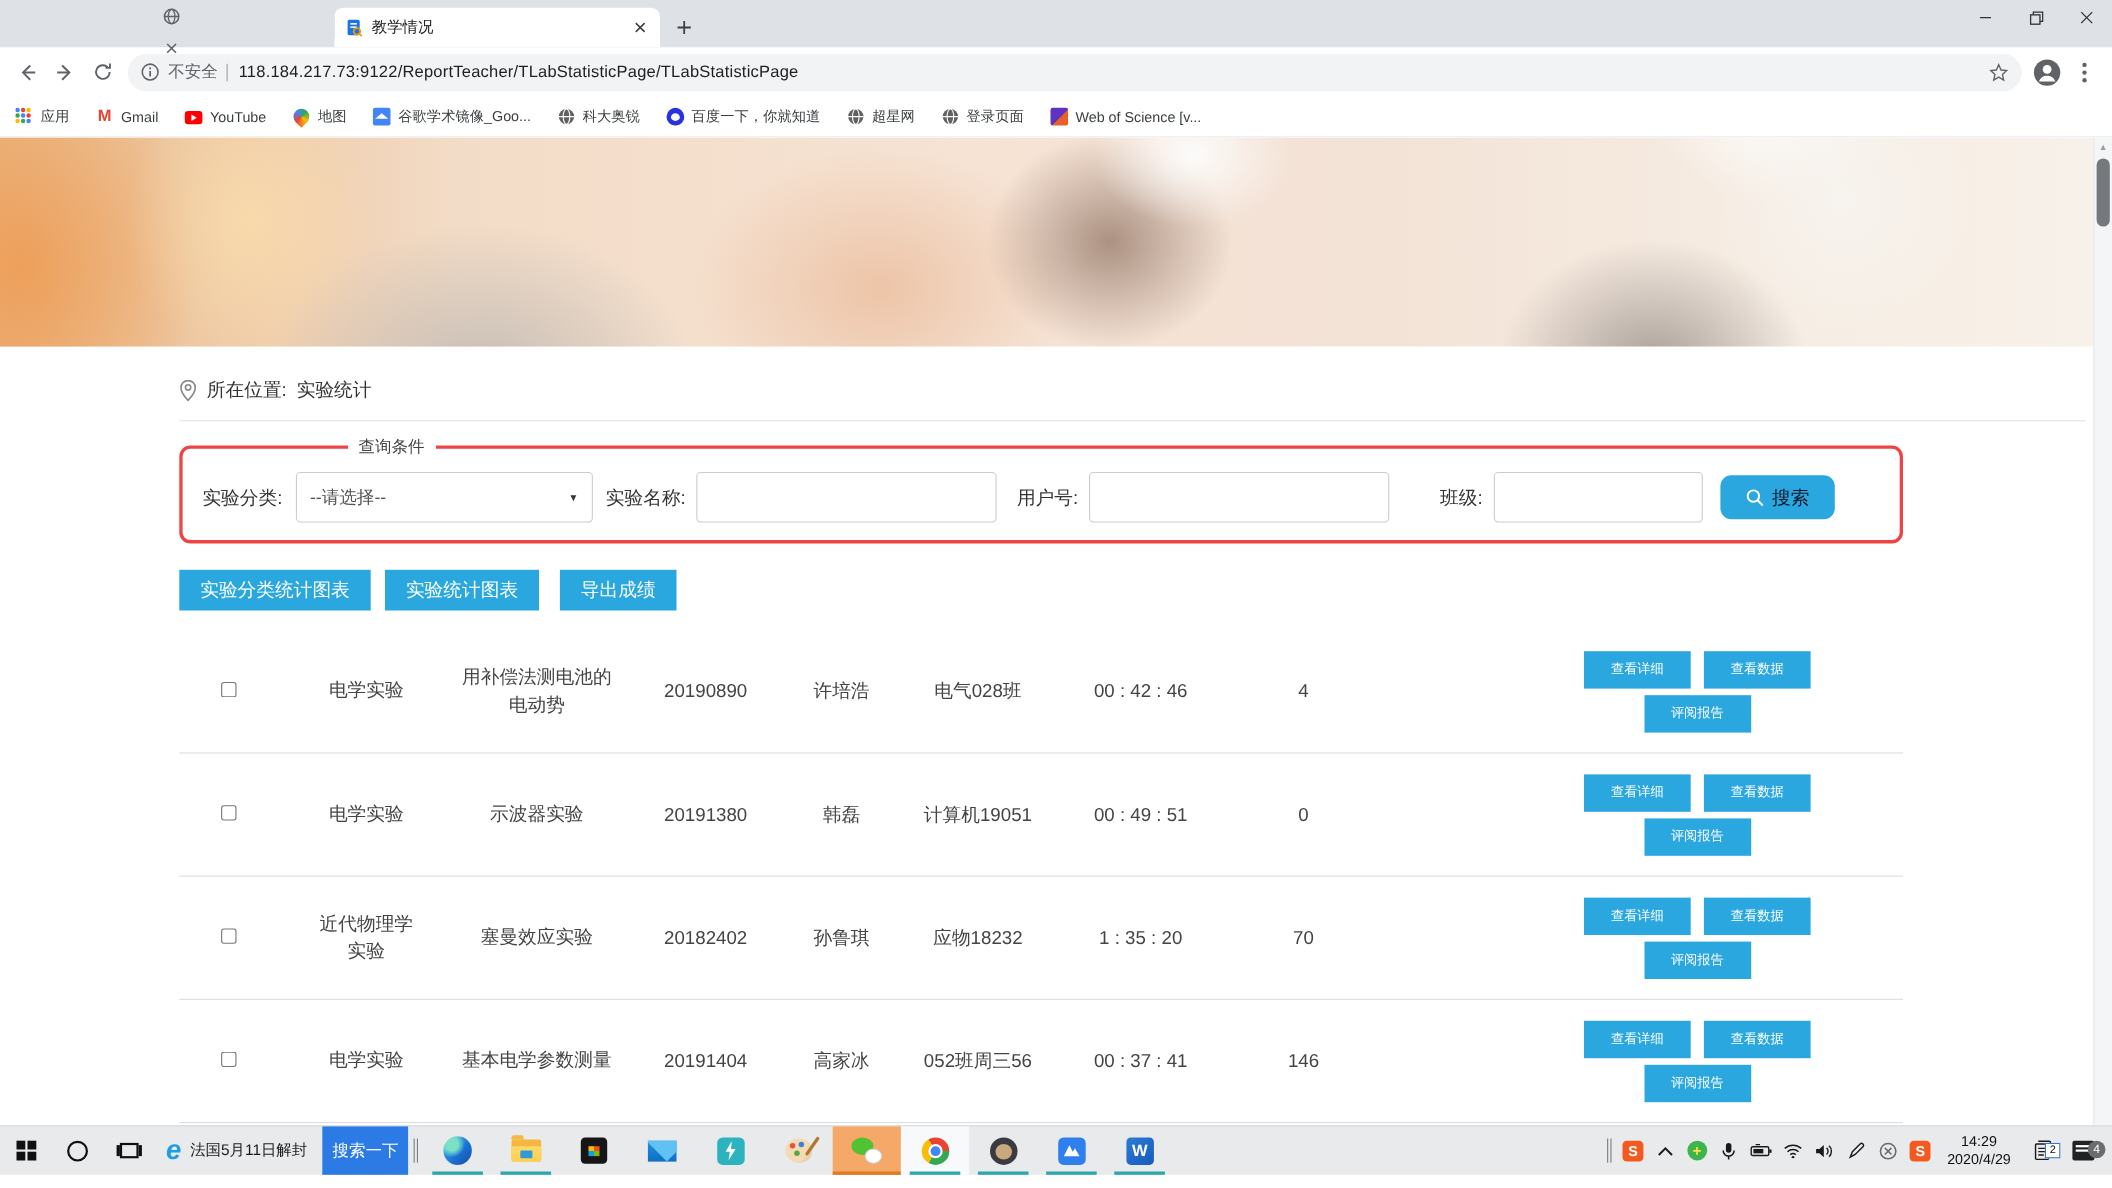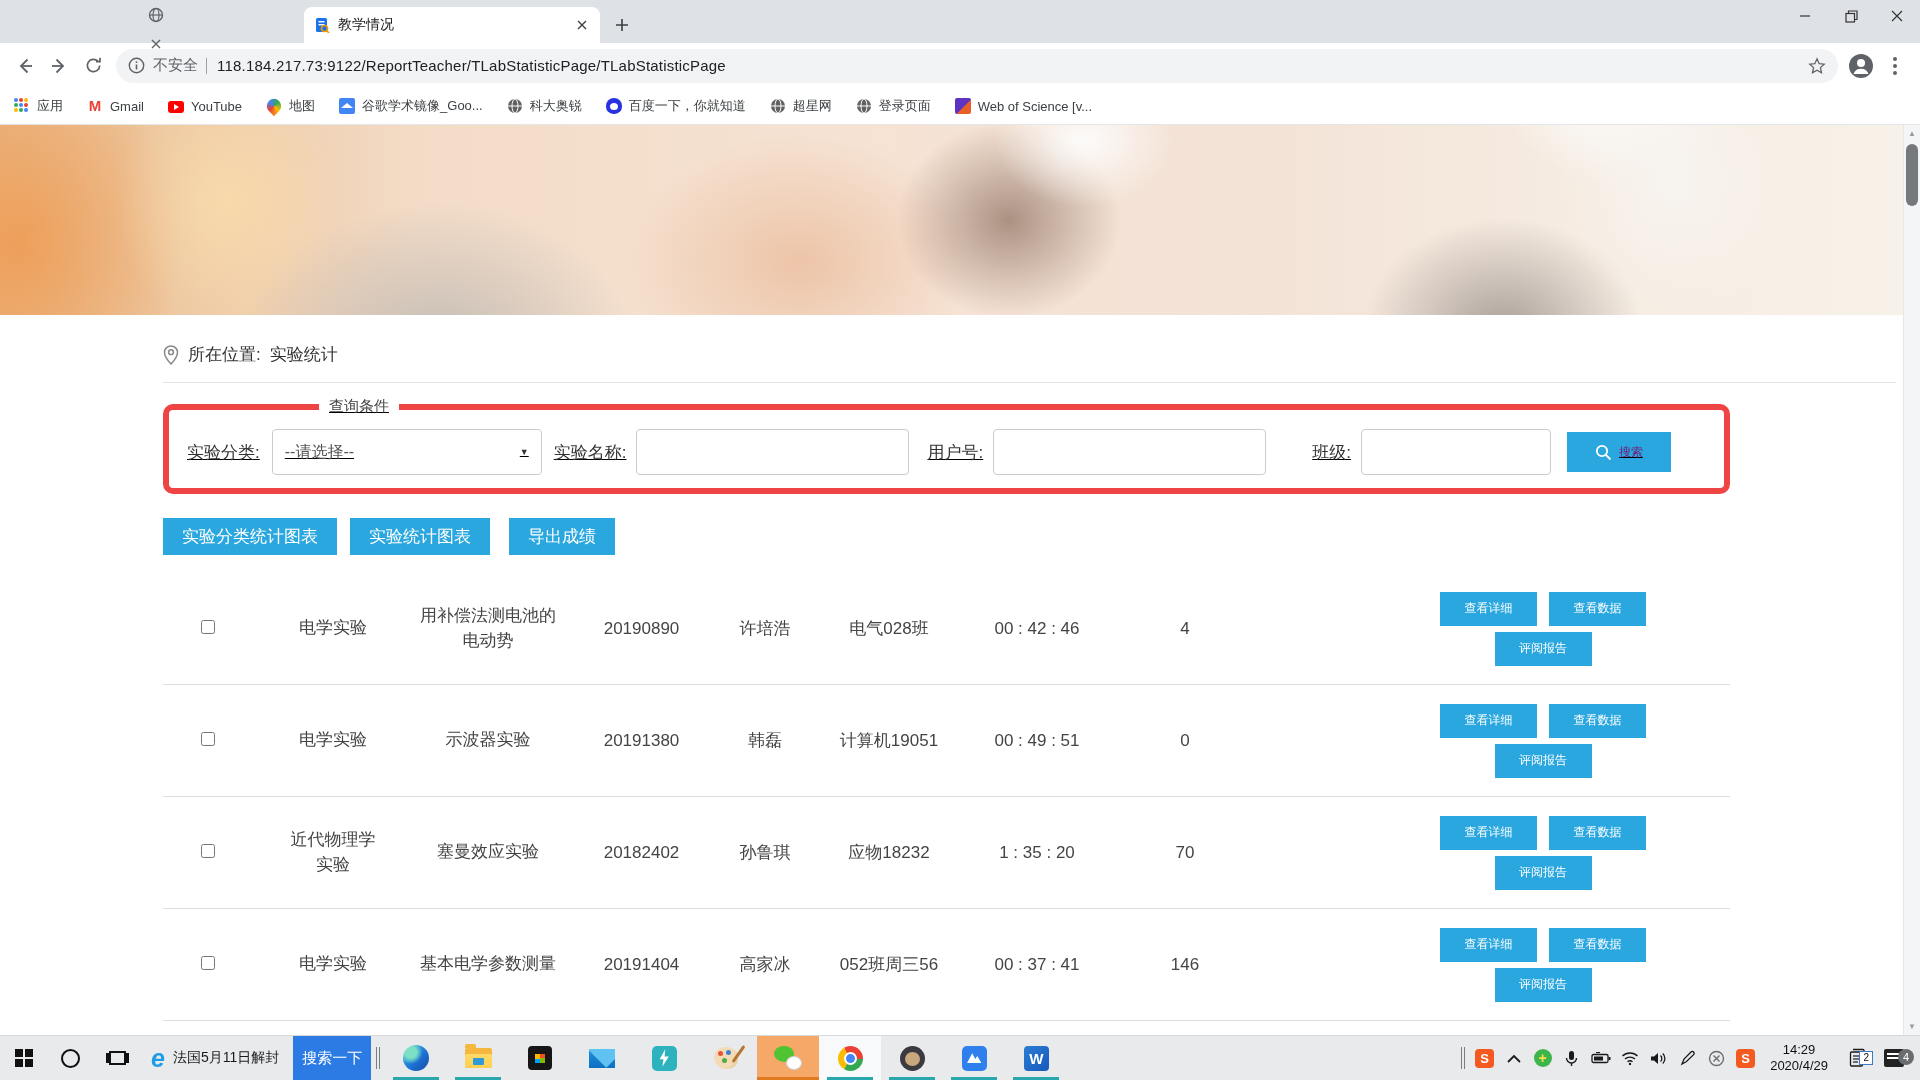--- a/index.html
+++ b/index.html
@@ -67,52 +67,52 @@
   }
   .scroll-v { position:absolute; top:0; right:0; width:17px; height:910px; background:#f4f5f6; border-left:1px solid #e6e7e8; }
   .scroll-arrow { height:17px; display:flex; align-items:center; justify-content:center; color:#9a9da0; font-size:8px; }
   .scroll-thumb { position:absolute; left:2px; right:2px; top:19px; height:62px; background:#75797d; border-radius:7px; }
   .scroll-arrow.dn { position:absolute; bottom:0; left:0; right:0; }
 
   .content { width:1567px; margin-left:163px; }
   .breadcrumb { margin-top:28px; display:flex; align-items:center; gap:9px; font-size:17px; color:#333; }
   .bc-hr { margin-top:16px; height:1px; background:#e3e3e3; width:1733px; }
 
-  fieldset.query { margin-top:14px; border:6px solid #ef4444; border-radius:10px; height:97px; padding:0 18px;text-decoration:underline; }
+  fieldset.query { margin-top:14px; border:3px solid #ef4444; border-radius:10px; height:97px; padding:0 18px; }
   fieldset.query legend { margin-left:132px; padding:0 10px; font-size:15px; color:#444; }
   .qrow { display:flex; align-items:center; height:72px; }
   .qlabel { font-size:17px; color:#333; white-space:nowrap; }
   .qselect { width:270px; height:46px; border:1px solid #ccc; border-radius:4px; margin-left:12px; display:flex; align-items:center; padding:0 12px; font-size:16px; color:#555; background:#fff; }
   .qselect .sel-txt { flex:1; }
   .qselect .sel-arrow { font-size:9px; color:#333; }
   .qinput { height:46px; border:1px solid #ccc; border-radius:4px; background:#fff; font-size:16px; padding:0 10px; }
   .w273 { width:273px; } .w190 { width:190px; }
   .ml10{margin-left:10px;} .ml12{margin-left:12px;} .ml18{margin-left:18px;} .ml46{margin-left:46px;}
-  .search-btn { margin-left:16px; width:104px; height:40px; background:#2BA7E0; border:none; border-radius:0; color:#701a75; font-size:12px; display:flex; align-items:center; justify-content:center; gap:7px; }
+  .search-btn { margin-left:16px; width:104px; height:40px; background:#2BA7E0; border:none; border-radius:10px; color:#0f172a; font-size:17px; display:flex; align-items:center; justify-content:center; gap:7px; }
 
   .btn-row { margin-top:24px; display:flex; gap:13px; }
   .blue-btn { background:#2BA7E0; color:#fff; border:none; font-size:17px; height:37px; padding:0 19px; display:flex; align-items:center; justify-content:center; }
   .btn-row .blue-btn:nth-child(3){ margin-left:6px; }
 
   
   .tbl { margin-top:18px; width:1567px; }
   .trow, .thead { display:grid; grid-template-columns:90px 160px 150px 157px 90px 158px 138px 158px 92px 1fr; align-items:center; }
   .thead { background:#CBE5F6; height:62px; font-size:19px; color:#333; }
   .thead > div, .trow > div { text-align:center; }
   .trow { min-height:112px; border-bottom:1px solid #ddd; font-size:17px; color:#444; }
   .cell-select { display:flex; align-items:center; justify-content:center; gap:3px; }
   .cell-select input, .row-check { width:14px; height:14px; }
   .cell-exp span { display:inline-block; max-width:152px; line-height:1.45; }
   .cell-cat span { display:inline-block; max-width:92px; line-height:1.45; }
   .cell-actions { display:flex; flex-direction:column; align-items:center; gap:6px; padding:8px 0; }
   .act-pair { display:flex; gap:12px; }
   .act-btn { background:#2BA7E0; color:#fff; border:none; font-size:12px; height:34px; width:97px; display:flex; align-items:center; justify-content:center; }
 
   
-  .taskbar { position:absolute; left:0; bottom:0; width:1920px; height:45px; background:#e9eaec; border-top:1px solid #d8d9db; display:flex; align-items:stretch; z-index:50; }
+  .taskbar { position:absolute; left:0; bottom:12px; width:1920px; height:45px; background:#e9eaec; border-top:1px solid #d8d9db; display:flex; align-items:stretch; z-index:50; }
   .tb-cell { width:47px; display:flex; align-items:center; justify-content:center; position:relative; }
   .start-logo { display:grid; grid-template-columns:8px 8px; grid-auto-rows:8px; gap:2px; }
   .start-logo i { background:#111; }
   .cortana-ring { width:19px; height:19px; border:2.5px solid #101010; border-radius:50%; }
   .taskview-ic { width:17px; height:14px; border:2px solid #111; background:#e9eaec; box-shadow:-5px 0 0 -2px #111, 5px 0 0 -2px #111; }
   .news { display:flex; align-items:center; gap:8px; padding:0 14px 0 10px; font-size:14px; color:#1a1a1a; white-space:nowrap; }
   .ie-e { color:#1e9cea; font-size:25px; font-weight:bold; font-style:italic; line-height:25px; }
   .ie-e::after{ content:"e"; }
   .tb-search { width:78px; background:#2C7BE5; color:#fff; font-size:15px; display:flex; align-items:center; justify-content:center; }
   .tb-sep { width:14px; display:flex; align-items:center; justify-content:center; gap:2px; }

